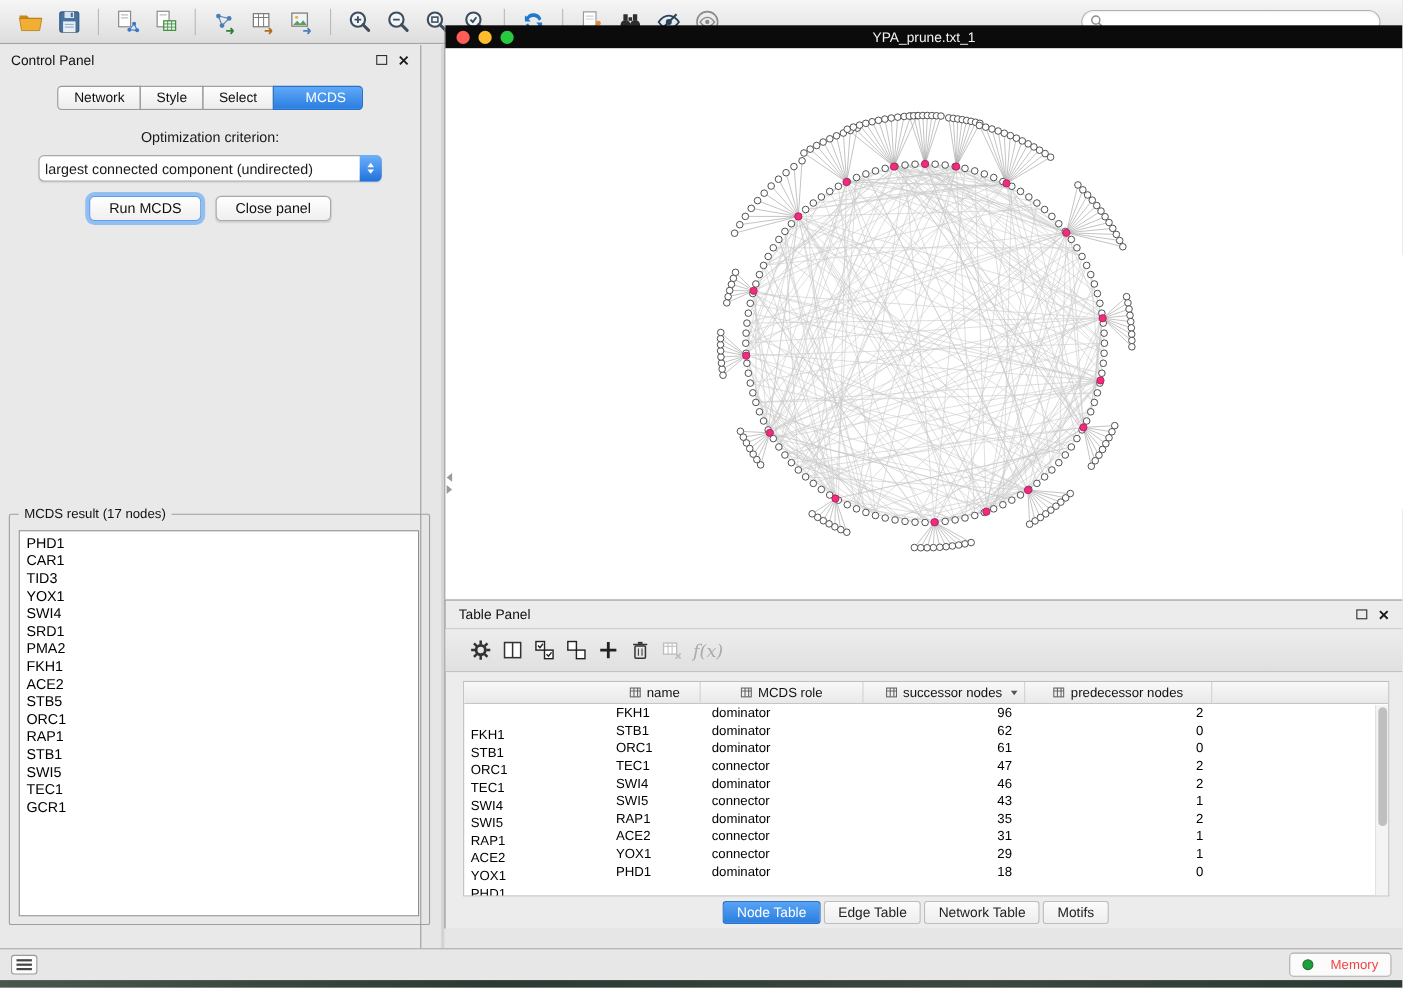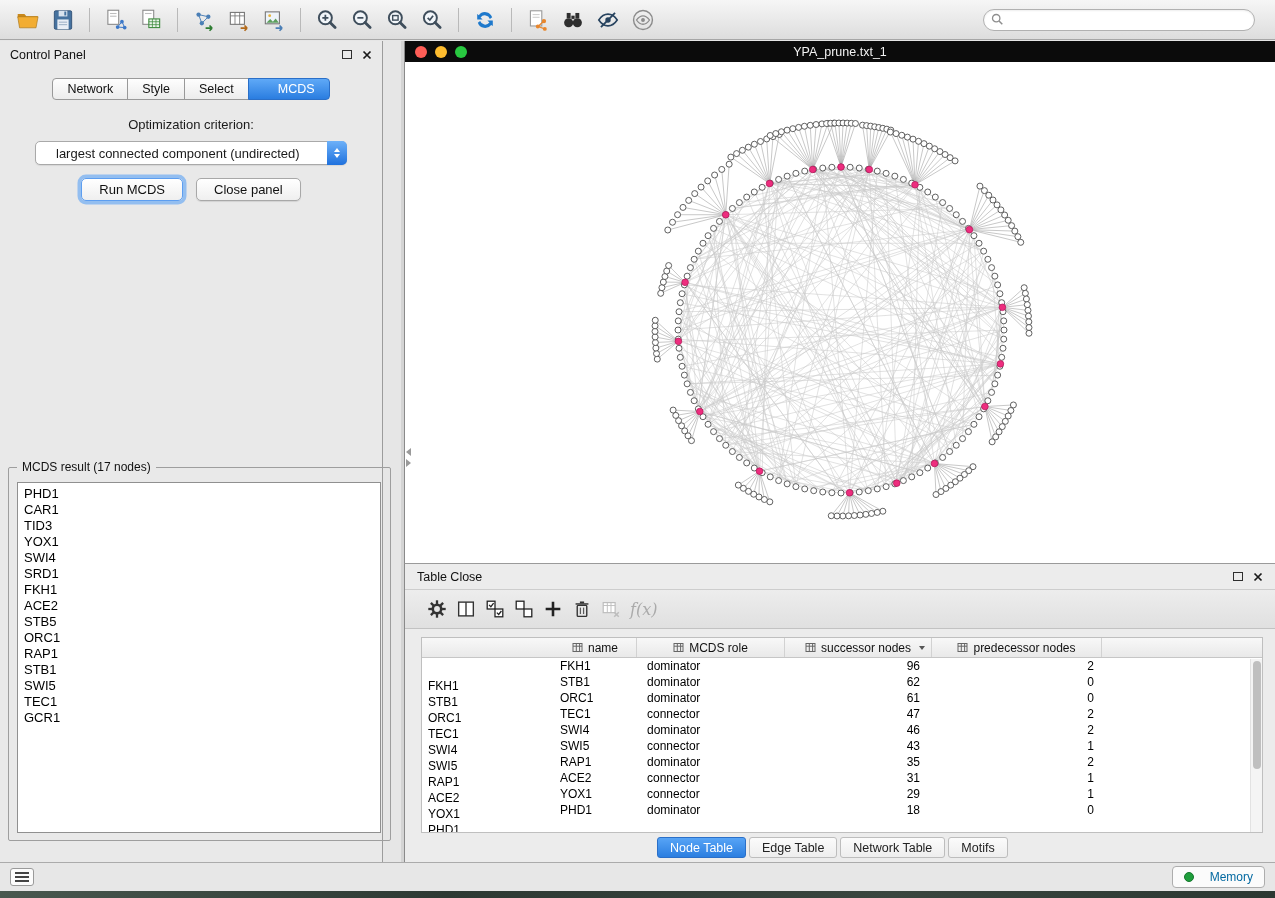--- a/index.html
+++ b/index.html
@@ -18,35 +18,35 @@
   .control-panel{position:absolute;top:41px;left:0;width:383px;height:821px;background:#e9e9e9;border-right:1px solid #9c9c9c;}
   .cp-header{height:27px;display:flex;align-items:center;padding:0 10px;font-size:12.5px;color:#111;}
   .win-icons{margin-left:auto;display:flex;gap:10px;align-items:center;}
   .float-icon{width:10px;height:9px;border:1.5px solid #2e2e2e;display:inline-block;background:transparent;}
   .seg-tabs{display:flex;justify-content:center;margin-top:10px;}
   .seg{height:22px;padding:0 14px;background:linear-gradient(#fefefe,#ececec);border:1px solid #999;margin-left:-1px;font-size:12.5px;display:flex;align-items:center;color:#111;cursor:default;}
   .seg:first-child{border-radius:4px 0 0 4px;margin-left:0;}
   .seg:last-child{border-radius:0 4px 4px 0;}
   .seg.active{background:linear-gradient(#5fa9f7,#2a7de0);border-color:#2a6fc8;color:#fff;padding-left:29px;}
   .opt-label{text-align:center;margin-top:17px;font-size:13px;}
-  .dropdown{position:relative;margin:9px auto 0;width:312px;height:24px;background:#fff;border:1px solid #a9a9a9;border-radius:5px;font-size:13px;display:flex;align-items:center;padding-left:20px;box-shadow:0 1px 1px rgba(0,0,0,.08);}
+  .dropdown{position:relative;margin:9px auto 0;width:312px;height:24px;background:#fff;border:1px solid #a9a9a9;border-radius:5px;font-size:13px;display:flex;align-items:center;padding-left:5px;box-shadow:0 1px 1px rgba(0,0,0,.08);}
   .dd-stepper{position:absolute;right:-1px;top:-1px;width:20px;height:24px;border-radius:0 5px 5px 0;background:linear-gradient(#6db1f9,#1f71dd);display:flex;flex-direction:column;align-items:center;justify-content:center;gap:2px;}
   .dd-up{width:0;height:0;border-left:3.5px solid transparent;border-right:3.5px solid transparent;border-bottom:4.5px solid #fff;}
   .dd-down{width:0;height:0;border-left:3.5px solid transparent;border-right:3.5px solid transparent;border-top:4.5px solid #fff;}
   .btn-row{display:flex;justify-content:center;gap:13px;margin-top:13px;}
   .mac-btn{height:23px;padding:0 17px;background:linear-gradient(#ffffff,#efefef);border:1px solid #a8a8a8;border-radius:5px;font-size:13px;display:flex;align-items:center;box-shadow:0 1px 1px rgba(0,0,0,.1);color:#111;}
   .mac-btn.focused{box-shadow:0 0 0 3.5px rgba(77,155,245,.55);border-color:#5d9ef0;}
   .mcds-fieldset{position:absolute;left:8px;top:426px;width:383px;height:374px;border:1px solid #9e9e9e;border-radius:2px;}
   .mcds-legend{position:absolute;top:-8px;left:8px;background:#e9e9e9;padding:0 5px;font-size:12px;color:#111;}
   .mcds-list{position:absolute;left:8px;right:9px;top:14px;bottom:7px;background:#fff;border:1px solid #909090;overflow:hidden;padding-top:3px;}
   .mcds-item{font-size:13px;line-height:16px;padding-left:6px;color:#000;}
 
   
   .splitter{position:absolute;top:41px;left:401px;width:3px;height:821px;background:#d4d4d4;}
-  .right-panel{position:absolute;top:41px;left:404px;width:871px;height:821px;}
+  .right-panel{position:absolute;top:23px;left:404px;width:871px;height:821px;}
   .network-window{position:absolute;top:0;left:0;width:871px;height:522px;border-left:1px solid #8a8a8a;}
   .net-titlebar{height:21px;background:#0b0b0b;display:flex;align-items:center;position:relative;}
   .lights{display:flex;gap:8px;margin-left:10px;z-index:2;}
   .light{width:12px;height:12px;border-radius:50%;}
   .light.red{background:#ff5e57;}
   .light.yellow{background:#febc2e;}
   .light.green{background:#28c840;}
   .net-title{position:absolute;left:0;right:0;text-align:center;color:#f2f2f2;font-size:12.5px;}
   .net-canvas{height:501px;background:#ffffff;position:relative;overflow:hidden;}
   #network-svg{display:block;width:871px;height:501px;}
@@ -80,21 +80,21 @@
   .vscroll{position:absolute;top:21px;right:0;bottom:0;width:12px;background:#f4f4f4;border-left:1px solid #e2e2e2;}
   .vthumb{position:absolute;top:2px;left:2px;width:8px;height:108px;background:#bfbfbf;border-radius:5px;}
   .bottom-tabs{position:absolute;left:0;right:0;bottom:3px;height:23px;display:flex;align-items:center;padding-left:252px;gap:3px;}
   .btab{height:21px;padding:0 12px;display:flex;align-items:center;font-size:12.5px;background:linear-gradient(#fbfbfb,#eeeeee);border:1px solid #bdbdbd;border-radius:3px;color:#222;}
   .btab.active{background:linear-gradient(#57a4f6,#2b7ee0);border-color:#2a6fc8;color:#fff;}
 
   
   .status-bar{position:absolute;left:0;bottom:7px;width:1275px;height:29px;background:#e7e7e7;border-top:1px solid #ababab;display:flex;align-items:center;padding:0 10px;}
   .list-btn{width:24px;height:18px;background:#fcfcfc;border:1px solid #9a9a9a;border-radius:3px;display:flex;flex-direction:column;justify-content:center;gap:2.5px;padding:0 4px;}
   .list-btn i{display:block;height:1.5px;background:#444;}
-  .memory-btn{margin-left:auto;height:22px;padding:0 11px;background:#fbfbfb;border:1px solid #adadad;border-radius:4px;display:flex;align-items:center;gap:16px;font-size:12px;color:#0369a1;}
+  .memory-btn{margin-left:auto;height:22px;padding:0 11px;background:#fbfbfb;border:1px solid #adadad;border-radius:4px;display:flex;align-items:center;gap:16px;font-size:12px;color:#ef4444;}
   .mem-dot{width:10px;height:10px;border-radius:50%;background:#1f9e3c;border:1px solid #14772c;}
   .bottom-strip{position:absolute;bottom:0;left:0;width:1275px;height:7px;background:linear-gradient(90deg,#49584f,#2d3933 35%,#3a463f 70%,#2c3832);}
 </style>
 </head>
 <body>
 
 <div class="toolbar">
   <div class="tbtn">
     <svg width="26" height="26" viewBox="0 0 24 24">
       <path d="M2.5 6.5h6.2l1.8 2h10.5v1.5H2.5z" fill="#c8881c"></path>
@@ -266,20 +266,21 @@
   </div>
   <div class="mcds-fieldset">
     <span class="mcds-legend">MCDS result (17 nodes)</span>
     <div class="mcds-list" id="mcds-list">
         <div class="mcds-item">PHD1</div>
         <div class="mcds-item">CAR1</div>
         <div class="mcds-item">TID3</div>
         <div class="mcds-item">YOX1</div>
         <div class="mcds-item">SWI4</div>
         <div class="mcds-item">SRD1</div>
+        <div class="mcds-item">PMA2</div>
         <div class="mcds-item">FKH1</div>
         <div class="mcds-item">ACE2</div>
         <div class="mcds-item">STB5</div>
         <div class="mcds-item">ORC1</div>
         <div class="mcds-item">RAP1</div>
         <div class="mcds-item">STB1</div>
         <div class="mcds-item">SWI5</div>
         <div class="mcds-item">TEC1</div>
         <div class="mcds-item">GCR1</div>
       </div>
@@ -1013,21 +1014,21 @@
         </svg>
       <div class="collapse">
         <span class="tri-l"></span>
         <span class="tri-r"></span>
       </div>
     </div>
   </div>
 
   <div class="table-panel">
     <div class="tp-header">
-      <span>Table Close</span>
+      <span>Table Panel</span>
       <span class="win-icons">
         <span class="float-icon"></span>
         <svg width="10" height="10" viewBox="0 0 10 10">
           <path d="M1.5 1.5l7 7M8.5 1.5l-7 7" stroke="#1a1a1a" stroke-width="1.7"></path>
         </svg>
       </span>
     </div>
     <div class="tp-toolbar">
       <div class="tbtn">
         <svg width="22" height="22" viewBox="0 0 24 24">

